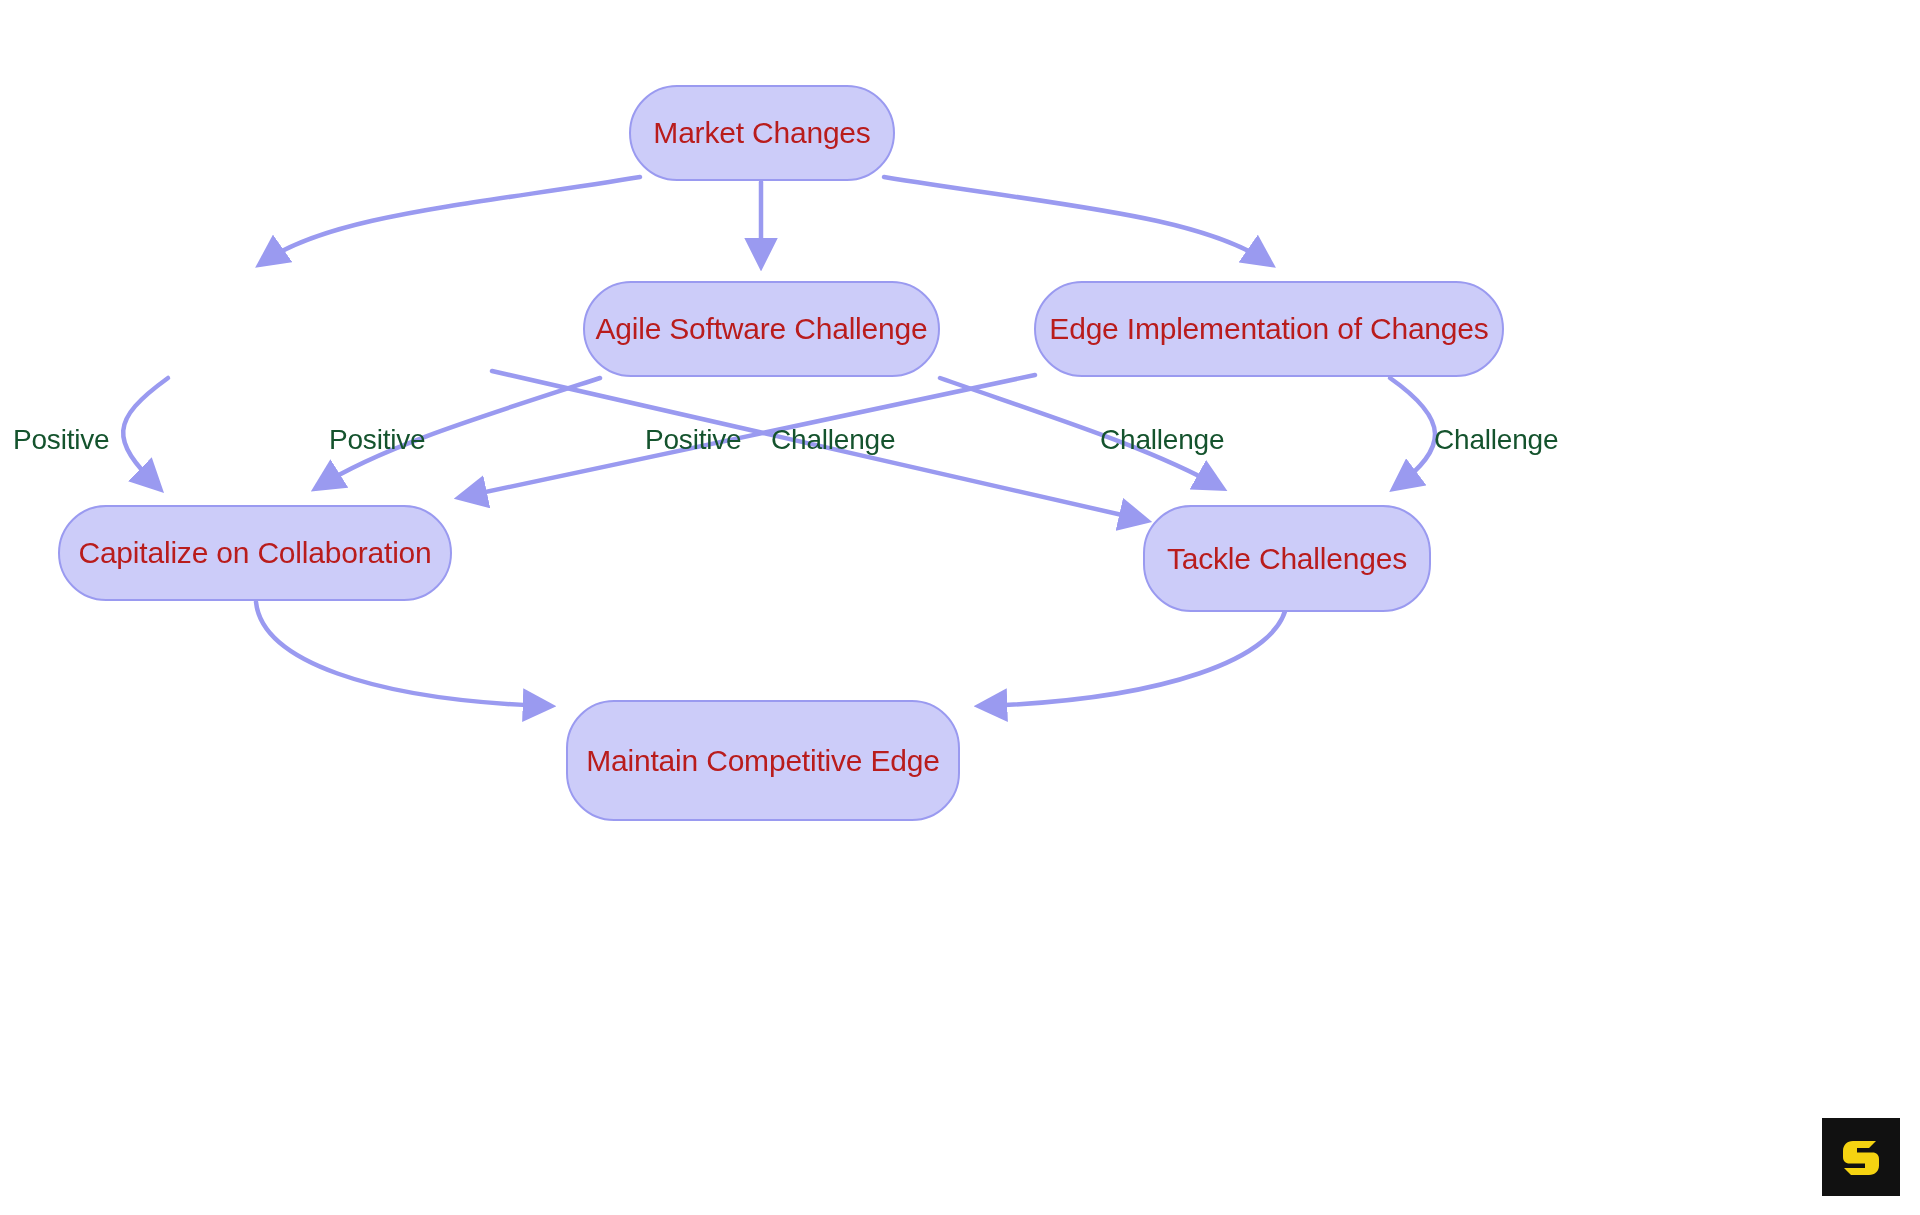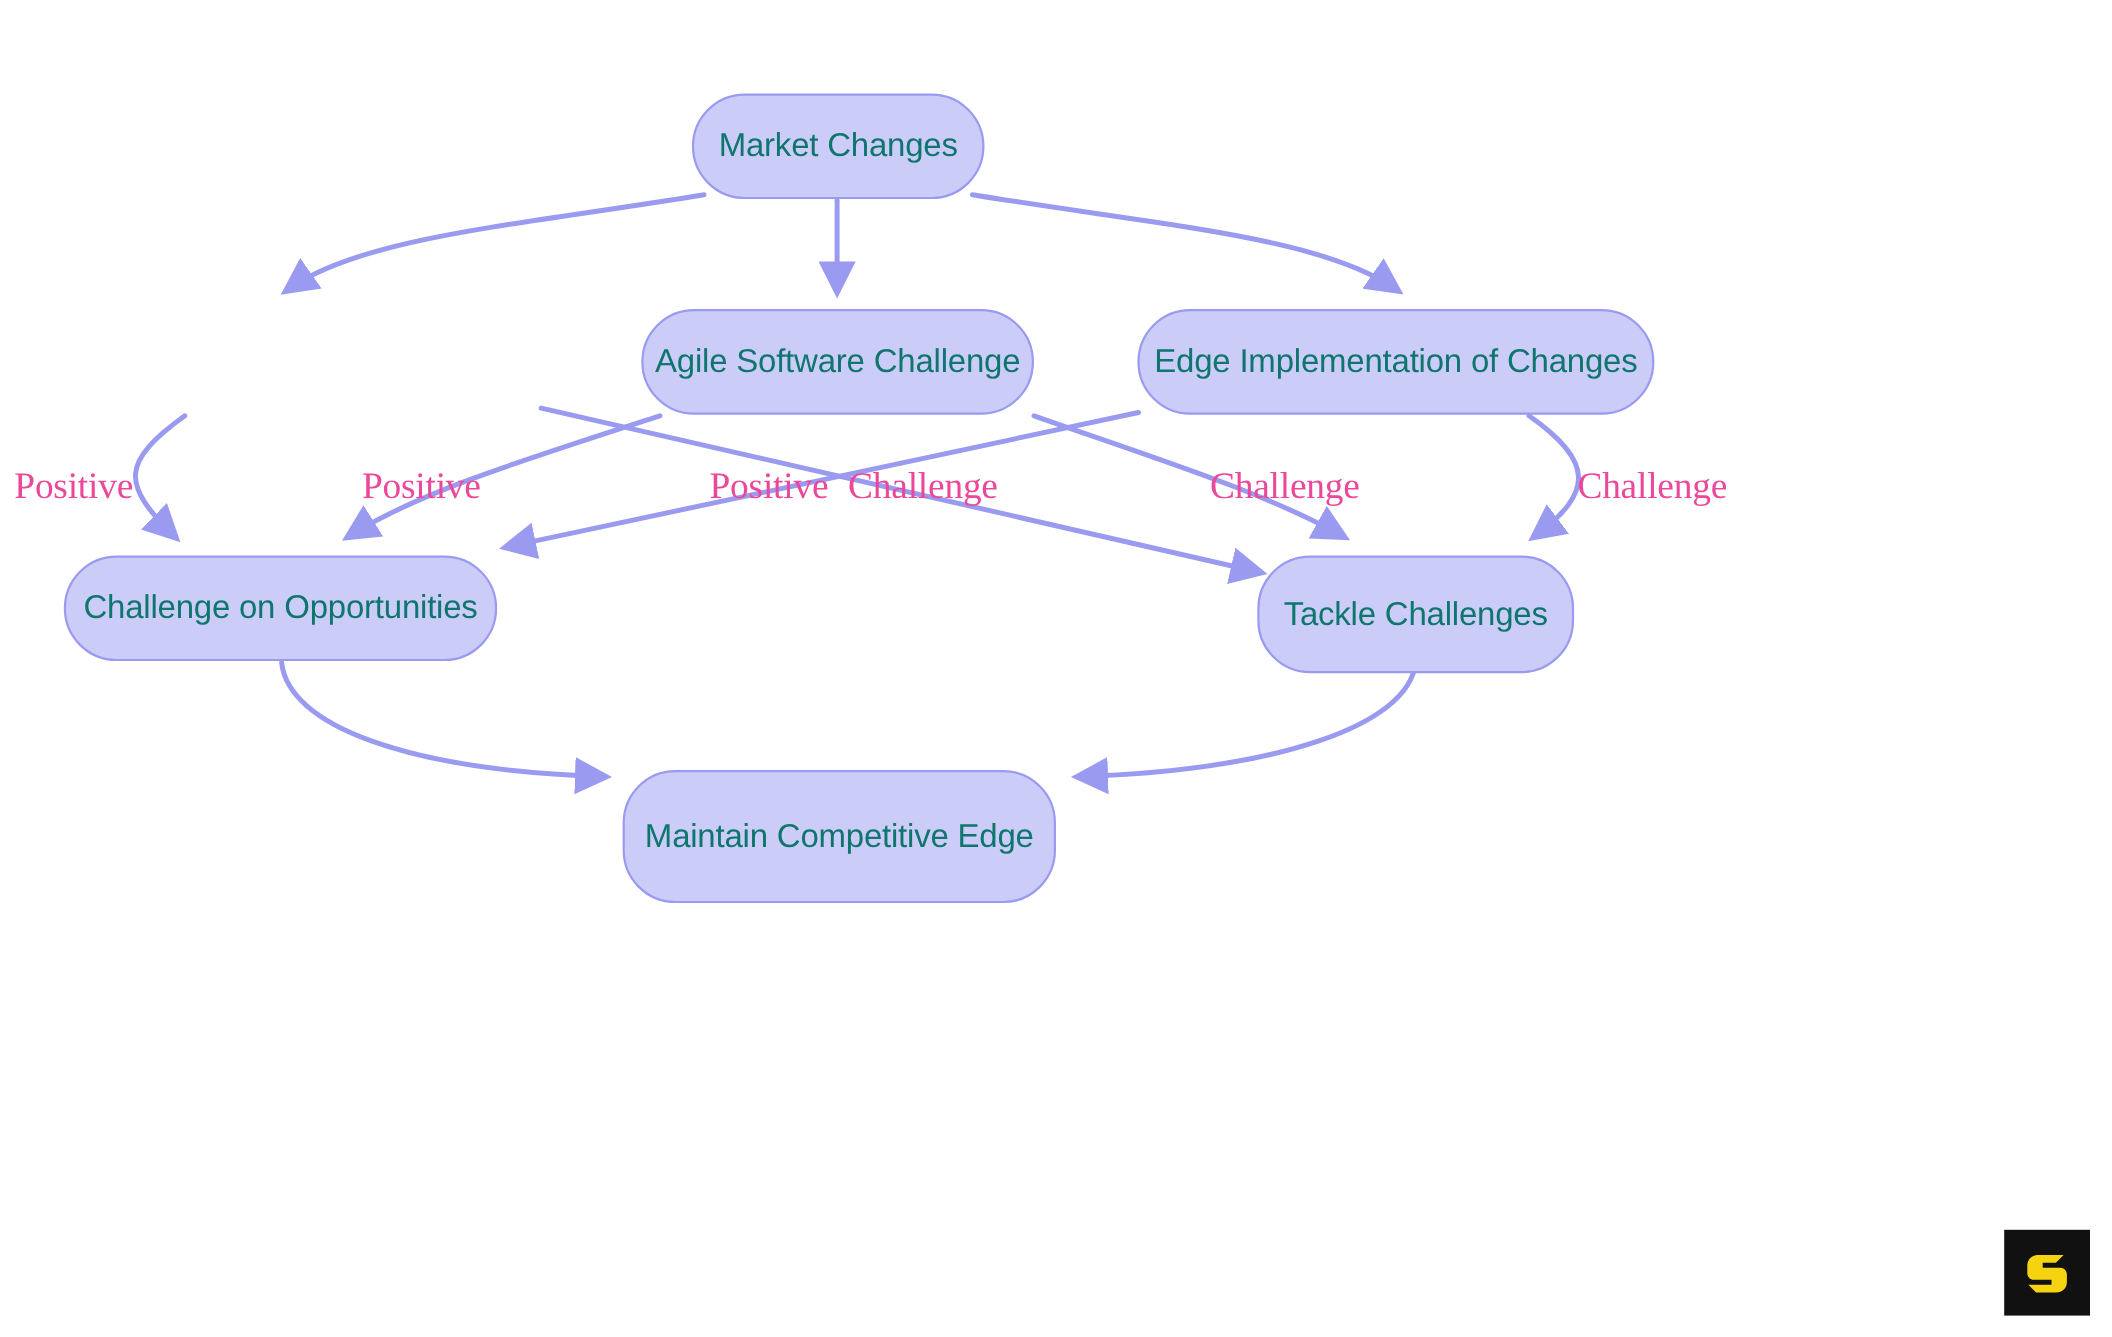--- a/index.html
+++ b/index.html
@@ -33,27 +33,27 @@
     display: flex;
     align-items: center;
     justify-content: center;
     color: #3333cc;
     font-family: "Liberation Sans", sans-serif;
     font-weight: 400;
     letter-spacing: -0.2px;
     white-space: nowrap;
   }
   .node-label {
-    color: #0f766e;
+    color: #b91c1c;
   }
   .edge-label {
     position: absolute;
-    color: #ec4899;
-    font-family: Liberation Serif, serif;
-    font-size: 34px;
+    color: #14532d;
+    font-family: Liberation Sans, sans-serif;
+    font-size: 28px;
     letter-spacing: -0.2px;
     white-space: nowrap;
     background: transparent;
   }
   #logo {
     position: absolute;
     width: 78px;
     height: 78px;
     background: #111111;
     display: flex;
@@ -106,21 +106,21 @@
 
   <div class="node" style="left:583px; top:281px; width:357px; height:96px; font-size:30px;">
     <span class="node-label">Agile Software Challenge</span>
   </div>
 
   <div class="node" style="left:1034px; top:281px; width:470px; height:96px; font-size:30px;">
     <span class="node-label">Edge Implementation of Changes</span>
   </div>
 
   <div class="node" style="left:58px; top:505px; width:394px; height:96px; font-size:30px;">
-    <span class="node-label">Challenge on Opportunities</span>
+    <span class="node-label">Capitalize on Collaboration</span>
   </div>
 
   <div class="node" style="left:1143px; top:505px; width:288px; height:107px; font-size:30px;">
     <span class="node-label">Tackle Challenges</span>
   </div>
 
   <div class="node" style="left:566px; top:700px; width:394px; height:121px; font-size:30px;">
     <span class="node-label">Maintain Competitive Edge</span>
   </div>
 

